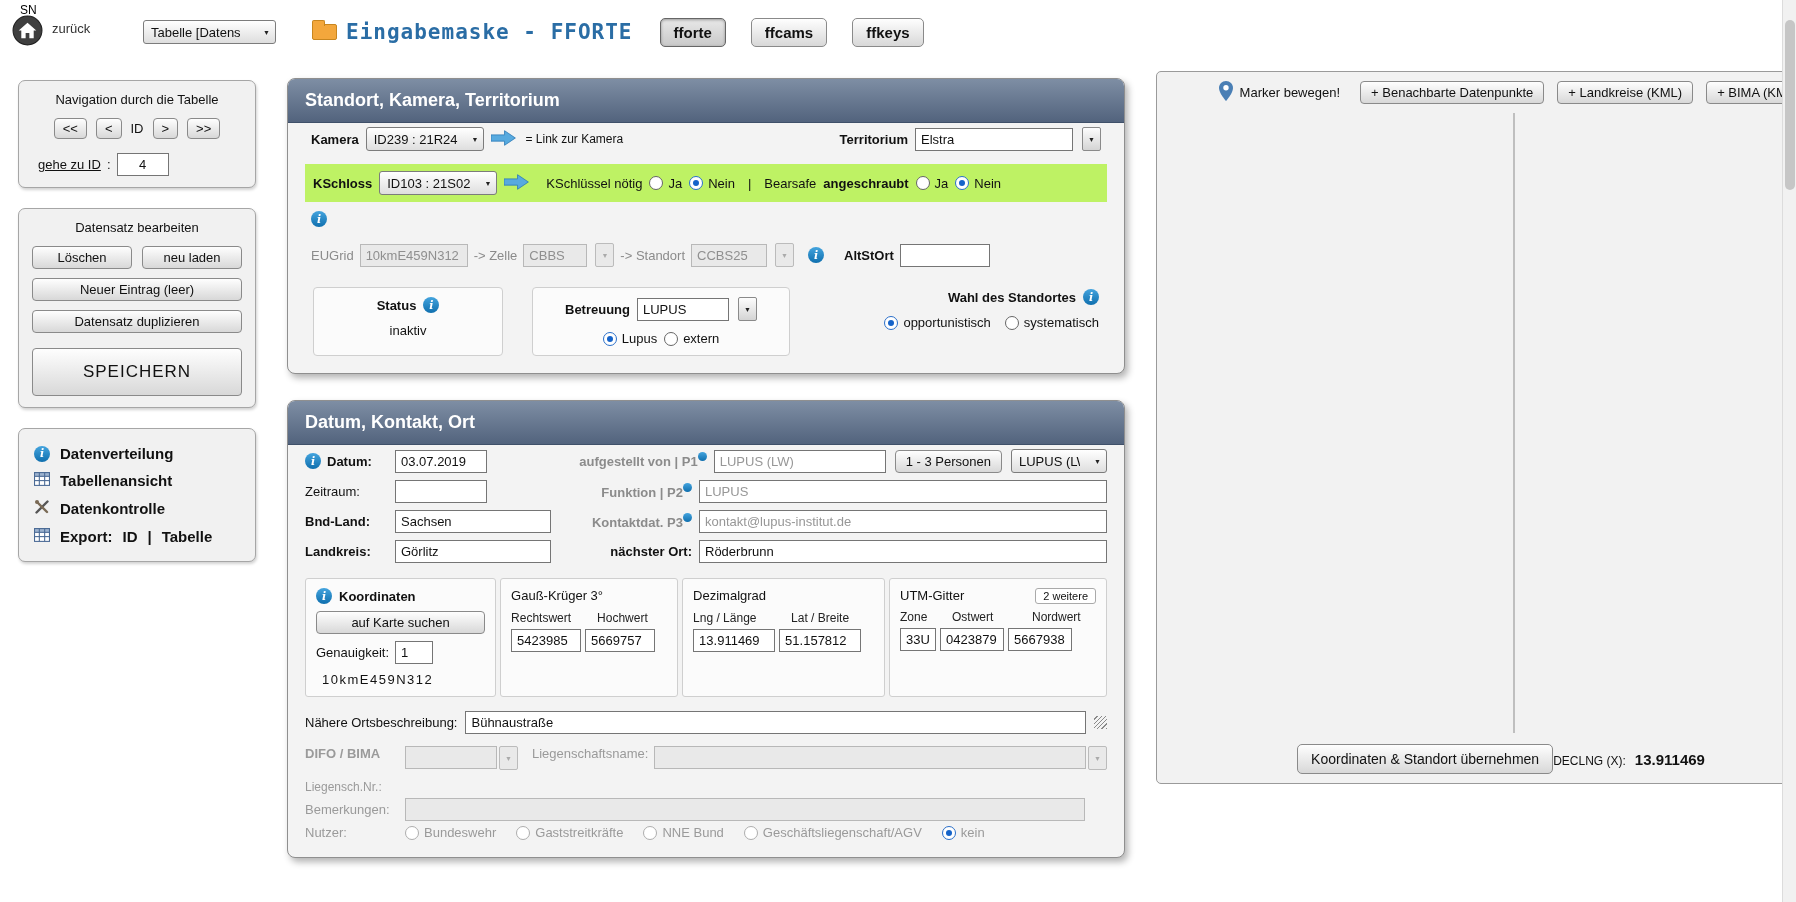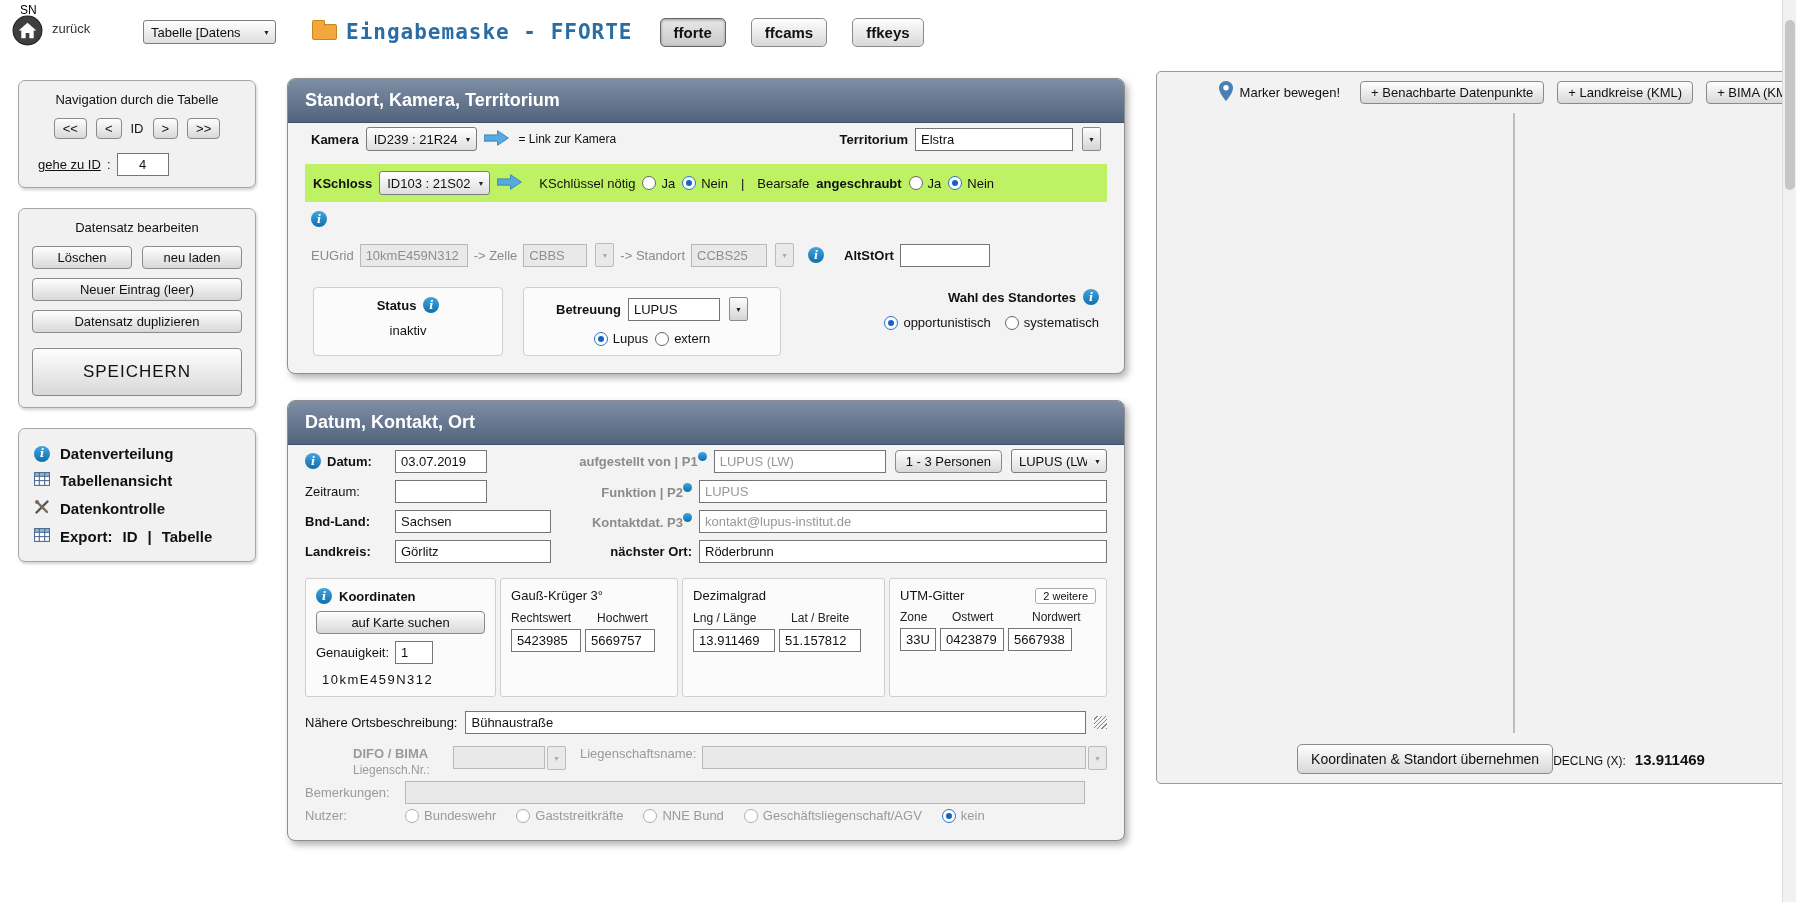--- a/index.html
+++ b/index.html
@@ -17,21 +17,21 @@
     padding:3px 10px; font-size:13px; cursor:pointer; white-space:nowrap;
     color:#111;
   }
   .inp {
     border:1px solid #757575; background:#fff; height:23px;
     padding:2px 5px; font:13px "Liberation Sans",sans-serif; color:#111;
   }
   .inp.dis { background:#e9e9e9; border-color:#b8b8b8; color:#8f8f8f; }
   .inp.ghost { color:#979797; }
   .sel {
-    display:inline-flex; align-items:center; gap:7px;
+    display:inline-flex; align-items:center; gap:14px;
     border:1px solid #7c7c7c; border-radius:3px;
     background:linear-gradient(#ffffff,#dedede);
     height:24px; padding:0 5px 0 7px; cursor:pointer; white-space:nowrap;
   }
   .caret { font-size:7px; color:#222; }
   .ddbtn {
     width:19px; height:24px; margin-left:2px;
     border:1px solid #8a8a8a; border-radius:2px;
     background:linear-gradient(#fdfdfd,#d4d4d4);
     display:inline-flex; align-items:center; justify-content:center;
@@ -98,21 +98,21 @@
   }
   .panel-body { padding:4px 17px 17px; }
   .row { display:flex; align-items:center; }
   
   .p1row1 { gap:7px; padding:0 6px; }
   .lnk-small { font-size:12px; margin-left:2px; }
   .terr-lbl { margin-left:auto; }
   .band { margin-top:13px; background:#bef264; padding:7px 8px; gap:7px; }
   .info-row { margin-top:9px; padding-left:6px; }
   .p1row3 { margin-top:16px; gap:6px; color:#8b8b8b; padding:0 6px; }
-  .p1row4 { margin-top:20px; gap:20px; align-items:stretch; padding:0 8px; }
+  .p1row4 { margin-top:20px; gap:29px; align-items:stretch; padding:0 8px; }
   .card { background:#fbfbfb; border:1px solid #cfcfcf; border-radius:4px; padding:9px 10px; }
   .status-card { width:190px; text-align:center; }
   .betreuung-card { width:258px; }
   .wahl-zone { flex:1; text-align:right; padding-top:2px; }
   .cline { display:flex; align-items:center; justify-content:center; gap:7px; }
   .cline2 { margin-top:10px; }
   .radlbl { display:inline-flex; align-items:center; gap:5px; }
   .wahl-zone .cline { justify-content:flex-end; }
   
   .p2row { display:flex; align-items:center; margin-bottom:7px; }
@@ -132,21 +132,21 @@
   .gen-row { display:flex; align-items:center; gap:6px; }
   .grid-code { margin-top:8px; letter-spacing:1.5px; padding-left:6px; }
   .utm-head { display:flex; align-items:flex-start; justify-content:space-between; margin-bottom:6px; }
   .more-btn { font-size:11px; padding:1px 7px; background:#fff; border:1px solid #aaa; border-radius:3px; cursor:pointer; }
   .orts-row { margin-top:14px; gap:8px; }
   .grip { width:13px; height:13px; flex:none;
     background:repeating-linear-gradient(135deg, transparent 0 2px, #8a8a8a 2px 3px); cursor:nwse-resize; }
   .difo { margin-top:12px; color:#9a9a9a; }
   .difo-row { display:flex; align-items:center; margin-top:4px; }
   .difo-left { width:100px; flex:none; }
-  .difo-stack { display:flex; flex-direction:column; gap:2px;margin-left:48px; }
+  .difo-stack { display:flex; flex-direction:column; gap:19px; }
   .difo .radgrp { display:flex; gap:20px; align-items:center; }
   .difo-lbl2 { font-size:12px; }
   
   .mapwrap {
     position:absolute; left:1156px; top:71px; width:716px; height:713px;
     border:1px solid #9a9a9a; border-radius:5px; background:#f2f2f2;
     padding:9px 10px; display:flex; flex-direction:column;align-items:center;
   }
   .map-toolbar { display:flex; align-items:center; gap:7px; padding-bottom:9px; }
   .map-toolbar .btn { margin-left:6px; }

